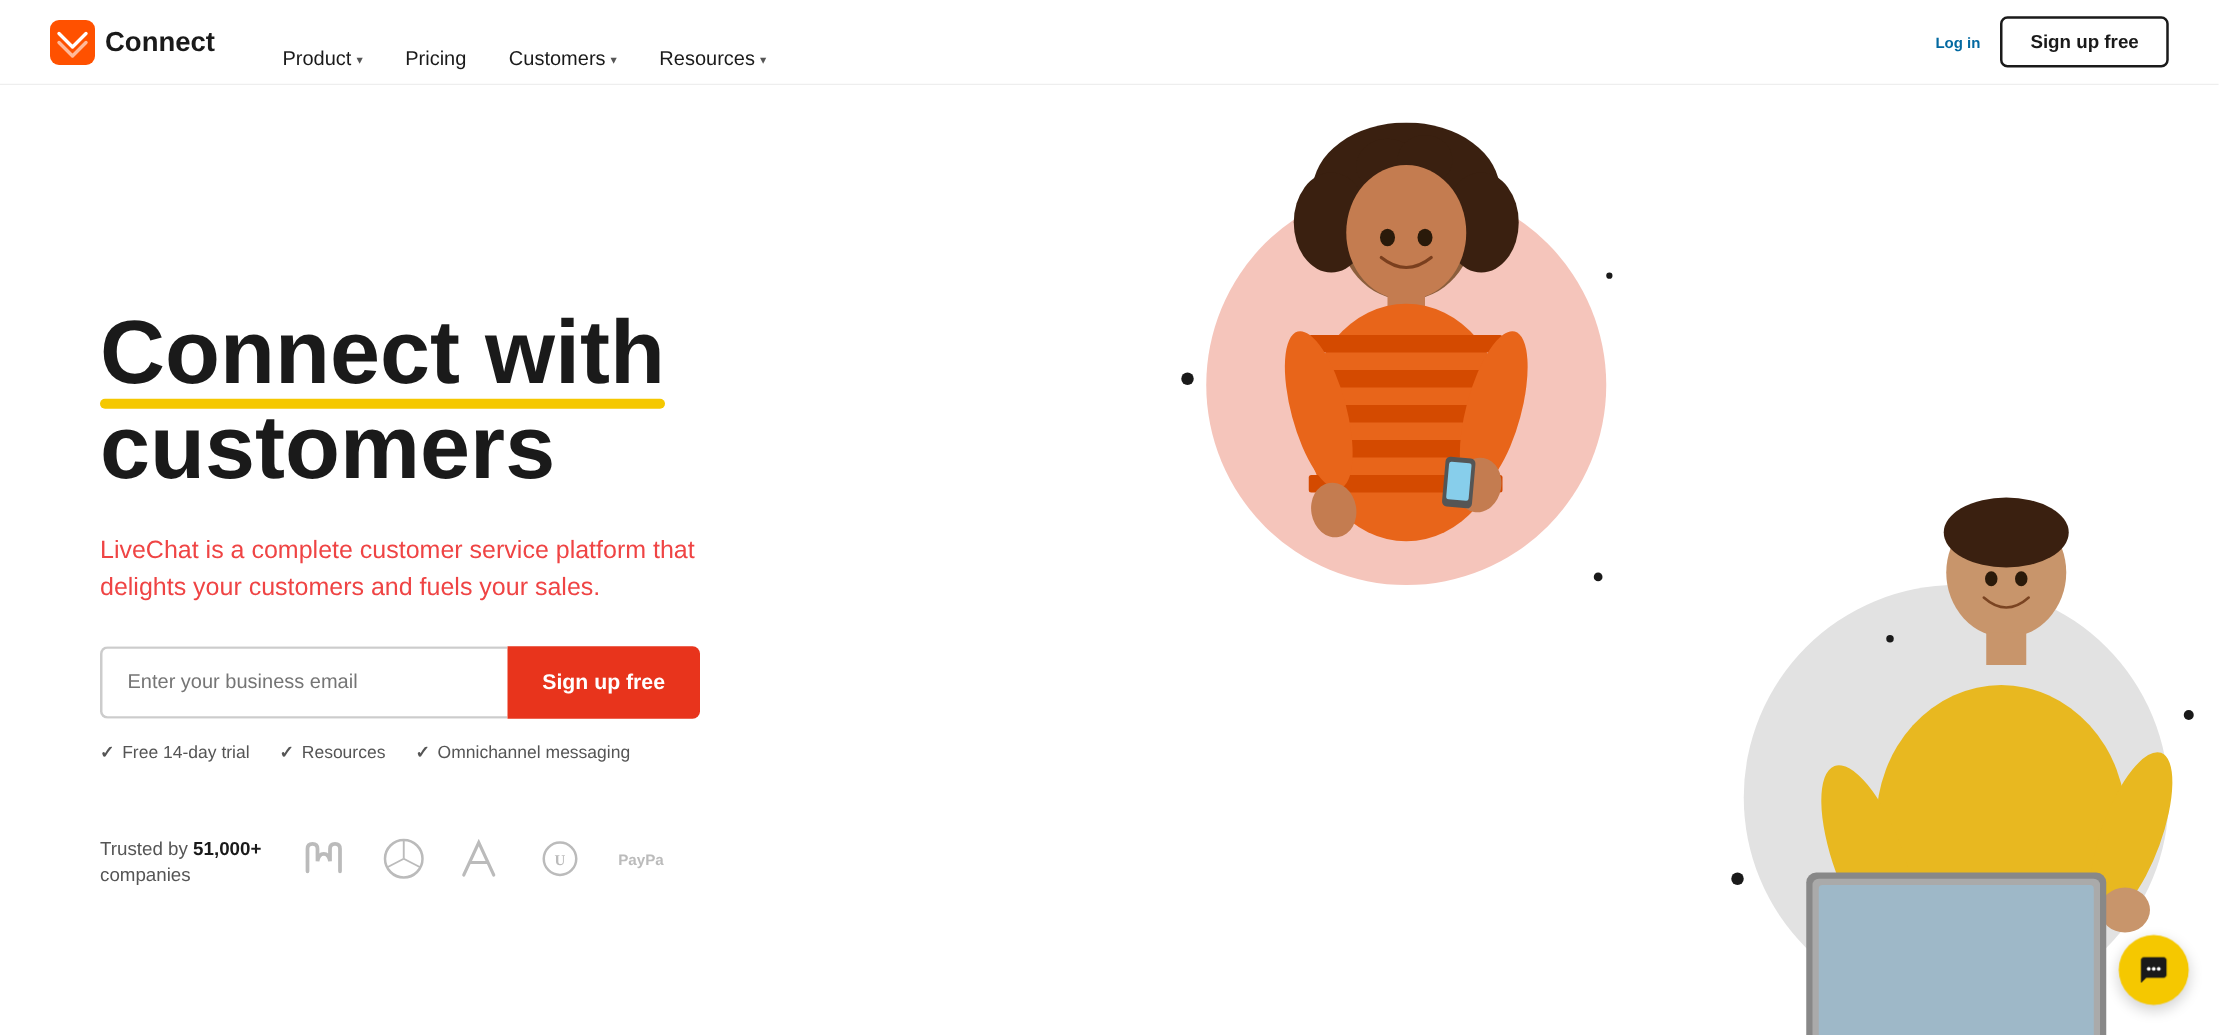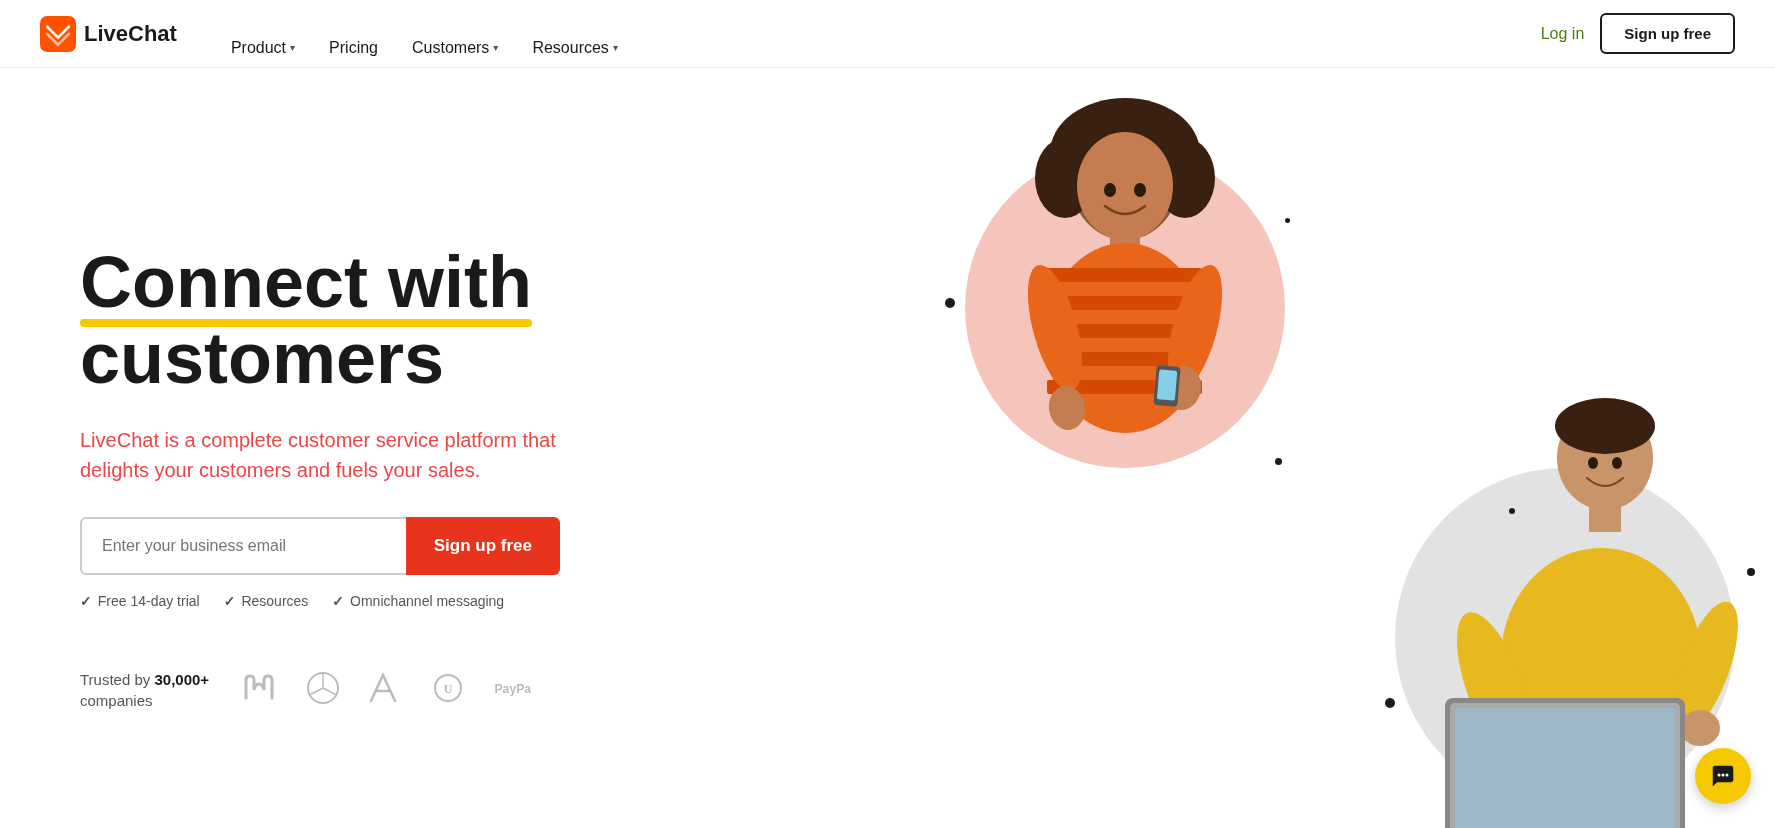--- a/index.html
+++ b/index.html
@@ -54,23 +54,23 @@
     .chevron {
       font-size: 10px;
       color: #555;
     }
     .nav-right {
       display: flex;
       align-items: center;
       gap: 16px;
     }
     .login-btn {
-      font-size: 16px;
-      font-weight: 400;
-      color: #4d7c0f;
+      font-size: 12px;
+      font-weight: 700;
+      color: #0369a1;
       cursor: pointer;
       text-decoration: none;
     }
     .signup-btn {
       padding: 10px 22px;
       border: 2px solid #1a1a1a;
       border-radius: 6px;
       font-size: 15px;
       font-weight: 600;
       color: #1a1a1a;
@@ -222,21 +222,21 @@
 <body>
 
 <nav class="navbar">
   <a class="logo-wrap" href="#">
 
     <svg class="logo-icon" viewBox="0 0 40 40" fill="none" xmlns="http://www.w3.org/2000/svg">
       <rect width="40" height="40" rx="8" fill="#FF5100"></rect>
       <path d="M8 12 L20 24 L32 12" stroke="white" stroke-width="3" stroke-linecap="round" stroke-linejoin="round" fill="none"></path>
       <path d="M8 20 L20 32 L32 20" stroke="white" stroke-width="3" stroke-linecap="round" stroke-linejoin="round" fill="none" opacity="0.6"></path>
     </svg>
-    <span class="logo-text">LiveChat</span>
+    <span class="logo-text">Connect</span>
   </a>
 
   <div class="nav-links">
     <a class="nav-item" href="#">
       <span>Product</span>
       <span class="chevron">▾</span>
     </a>
     <a class="nav-item" href="#">
       <span>Pricing</span>
     </a>
@@ -280,21 +280,21 @@
       </div>
       <div class="pill">
         <span class="pill-check">✓</span>
         <span>Omnichannel messaging</span>
       </div>
     </div>
 
     <div class="trusted-row">
       <div class="trusted-text">
         <span>Trusted by</span>
-        <strong>30,000+</strong><br>
+        <strong>51,000+</strong><br>
         <span>companies</span>
       </div>
       <div class="brand-logos">
 
         <div>
           <svg width="36" height="36" viewBox="0 0 36 36" fill="none">
             <path d="M5 28 L5 10 Q5 6 9 6 Q13 6 13 10 L13 20 Q14 14 18 14 Q22 14 23 20 L23 10 Q23 6 27 6 Q31 6 31 10 L31 28" stroke="#bbb" stroke-width="3" fill="none" stroke-linecap="round"></path>
           </svg>
         </div>
 

